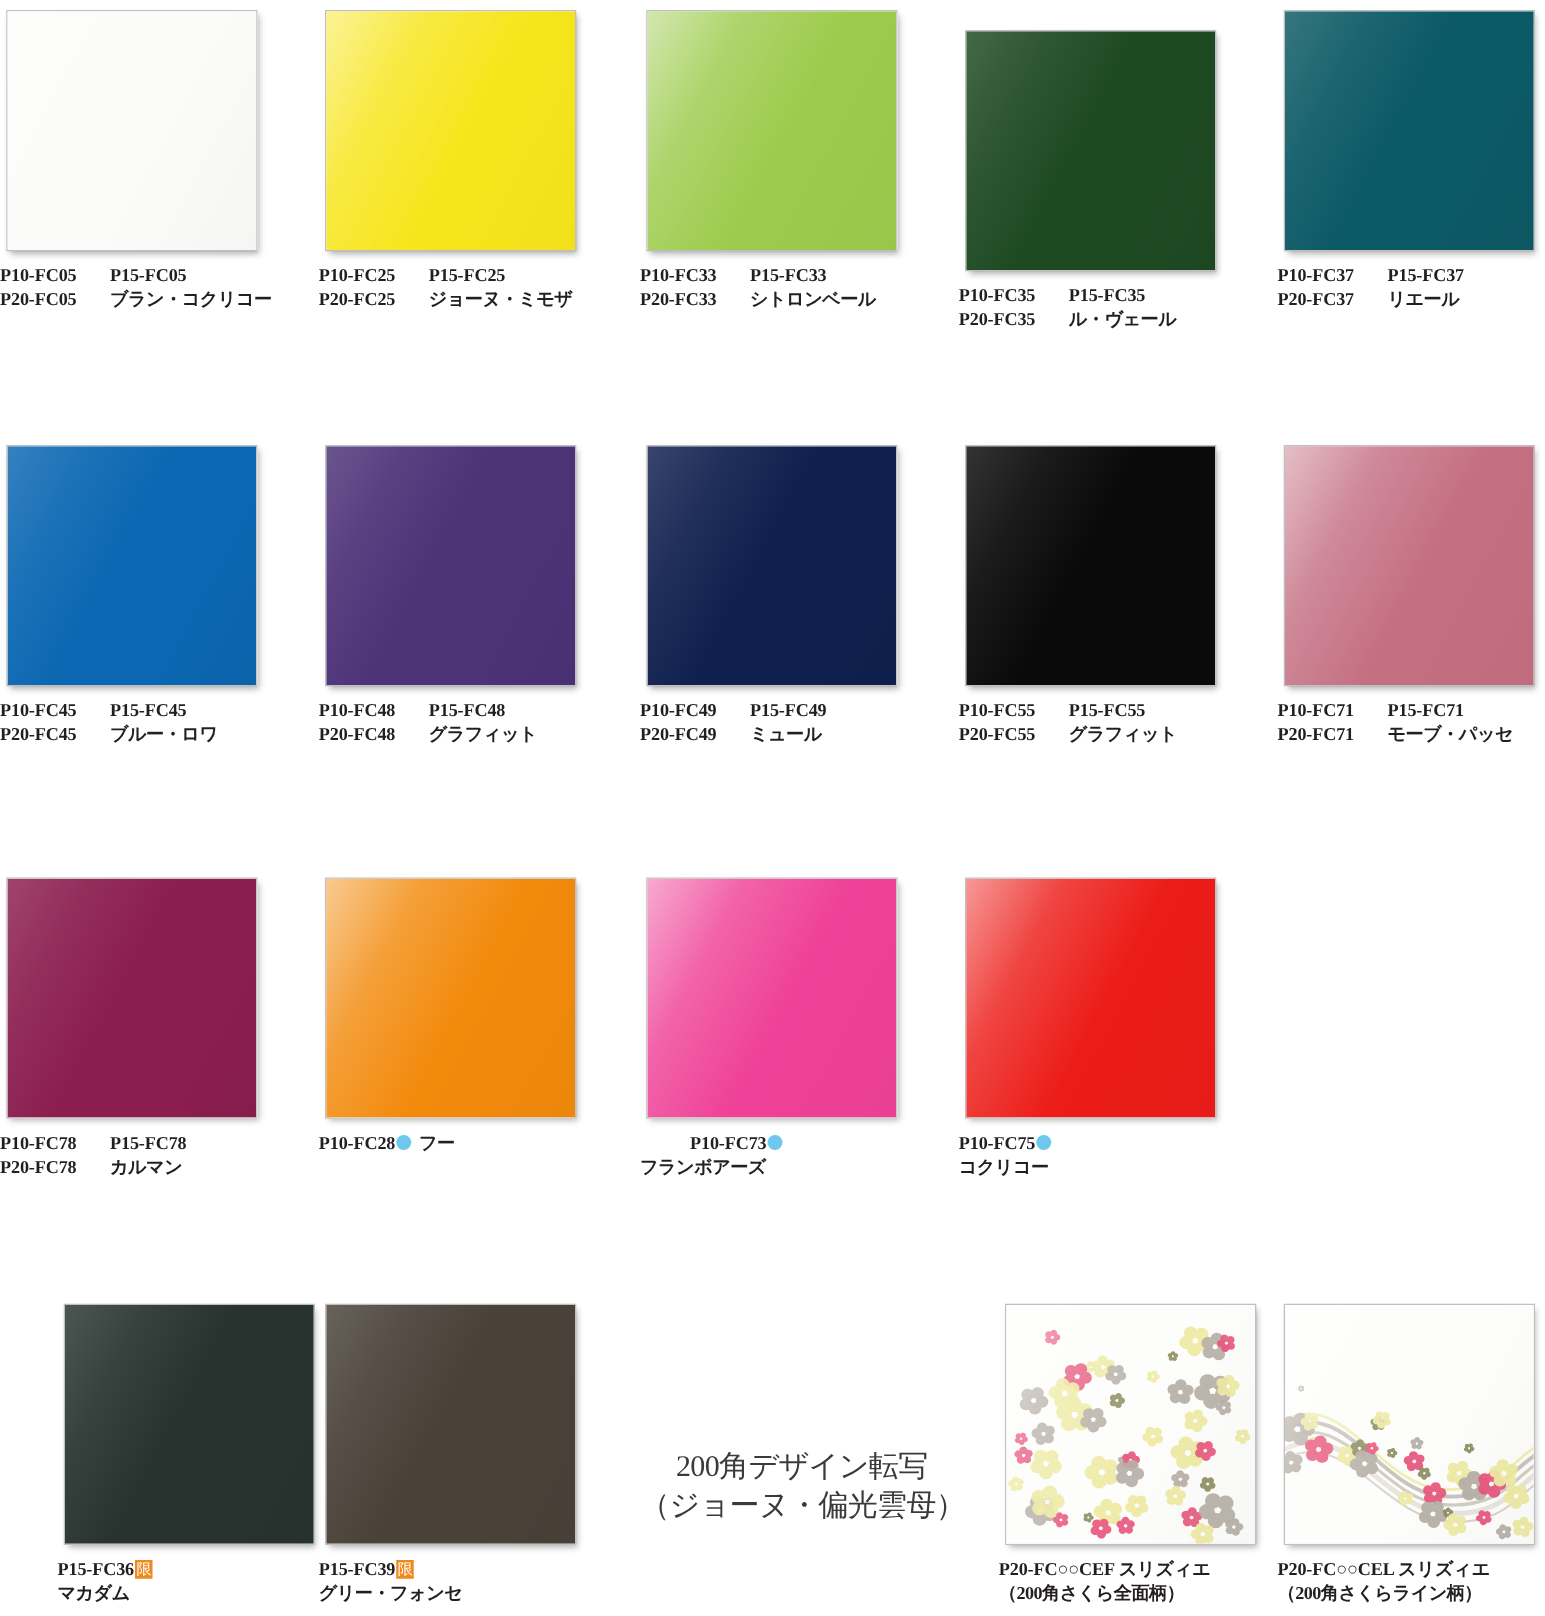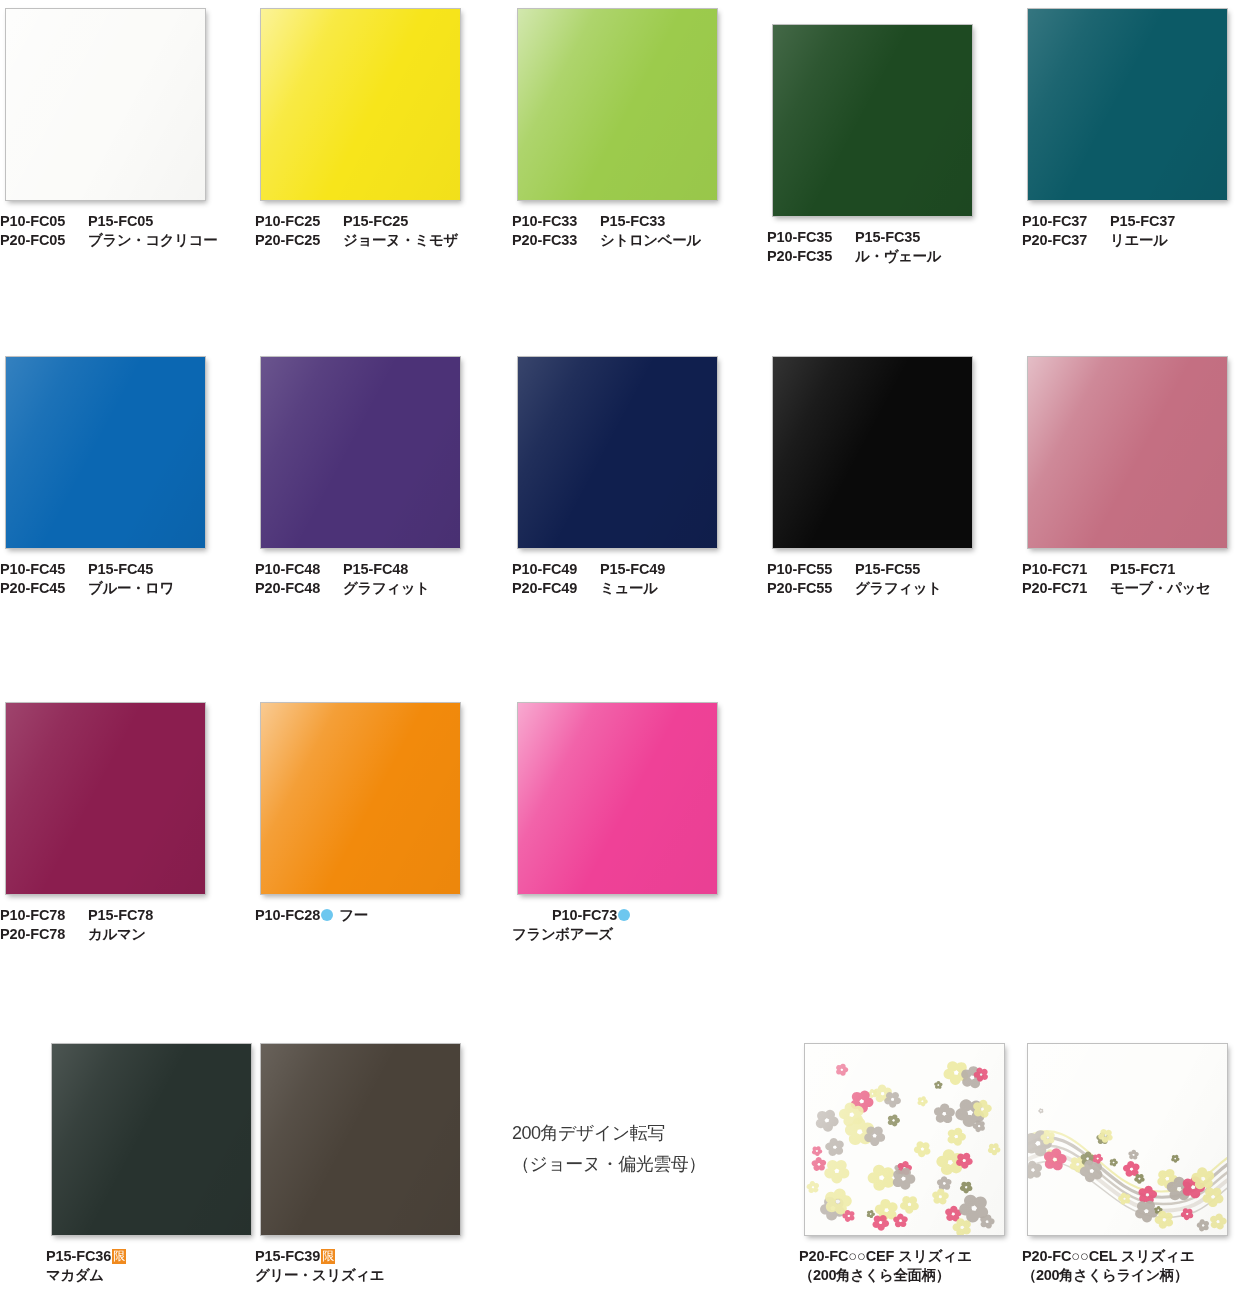--- a/index.html
+++ b/index.html
@@ -12,20 +12,21 @@
     font-family: "Liberation Sans", "DejaVu Sans", sans-serif;
     color: #231f20;
     position: relative;
     overflow: hidden;
   }
 
   #grid {
     position: relative;
     width: 1236px;
     height: 1042px;
+    font-family: Liberation Serif, serif;
   }
 
   .cell {
     position: absolute;
     width: 230px;
   }
 
   
   .tile-wrap {
     position: relative;
@@ -109,27 +110,28 @@
     line-height: 15px;
     padding: 0 1px;
     margin-left: 1px;
     font-weight: 500;
     vertical-align: 1px;
   }
 
   
   .caption-block {
     position: absolute;
-    text-align: left;
-    font-size: 18px;
+    text-align: right;
+    font-size: 24px;
     line-height: 31px;
     font-weight: 500;
     color: #3a3a3a;
     letter-spacing: -0.5px;
     white-space: nowrap;
+    margin-top: 41px;
   }
 
   
   .pattern-face { background: #fdfdfb; }
   .pattern-svg { position:absolute; inset:0; width:100%; height:100%; }
 </style>
 </head>
 <body>
 
 <div id="grid">
@@ -354,20 +356,36 @@
       </div>
       <div class="labels">
         <div class="row1">
           <span class="col-a" style="min-width: 0px; margin-left: 40px;">P10-FC73<span class="dot-blue"></span></span>
         </div>
         <div class="row2">
           <span class="jp">フランボアーズ</span>
         </div>
       </div>
     </div>
+    <div class="cell" style="left: 767px; top: 694px;">
+      <div class="tile-wrap">
+        <div class="tile light">
+          <div class="face" style="background: rgb(236, 28, 24);"></div>
+          <div class="gloss"></div>
+        </div>
+      </div>
+      <div class="labels">
+        <div class="row1">
+          <span class="col-a" style="min-width: 0px;">P10-FC75<span class="dot-blue"></span></span>
+        </div>
+        <div class="row2">
+          <span class="jp">コクリコー</span>
+        </div>
+      </div>
+    </div>
     <div class="cell" style="left: 0px; top: 1035px; padding-left: 46px;">
       <div class="tile-wrap">
         <div class="tile">
           <div class="face" style="background: rgb(40, 51, 47);"></div>
           <div class="gloss"></div>
         </div>
       </div>
       <div class="labels">
         <div class="row1">
           <span class="col-a" style="min-width: 0px;">P15-FC36<span class="badge-gen">限</span></span>
@@ -382,21 +400,21 @@
         <div class="tile">
           <div class="face" style="background: rgb(74, 66, 57);"></div>
           <div class="gloss"></div>
         </div>
       </div>
       <div class="labels">
         <div class="row1">
           <span class="col-a" style="min-width: 0px;">P15-FC39<span class="badge-gen">限</span></span>
         </div>
         <div class="row2">
-          <span class="jp">グリー・スリズィエ</span>
+          <span class="jp">グリー・フォンセ</span>
         </div>
       </div>
     </div>
     <div class="cell" style="left: 761px; top: 1035px; margin-left: 38px;">
       <div class="tile-wrap">
         <div class="tile light">
           <div class="face pattern-face" style="background: rgb(253, 253, 251);"></div>
           <svg viewBox="0 0 200 200" class="pattern-svg" preserveAspectRatio="none">
             <path d="M 40.72 24.24 a 2.76 2.76 0 1 0 0.01 0 Z M 38.15 27.78 a 2.76 2.76 0 1 0 0.01 0 Z M 33.99 26.43 a 2.76 2.76 0 1 0 0.01 0 Z M 33.99 22.05 a 2.76 2.76 0 1 0 0.01 0 Z M 38.15 20.70 a 2.76 2.76 0 1 0 0.01 0 Z " fill="#e8597f" opacity="0.92"></path>
             <circle cx="37" cy="27" r="1.02" fill="#ffffff" opacity="0.85"></circle>

